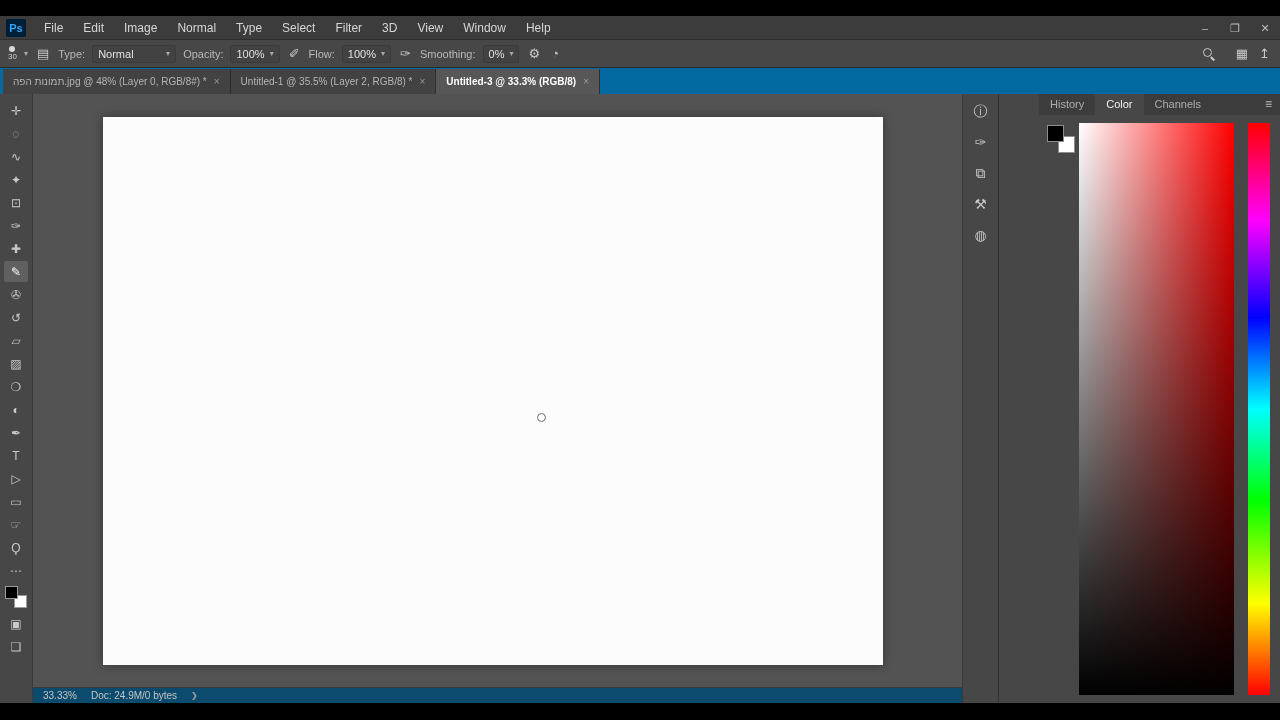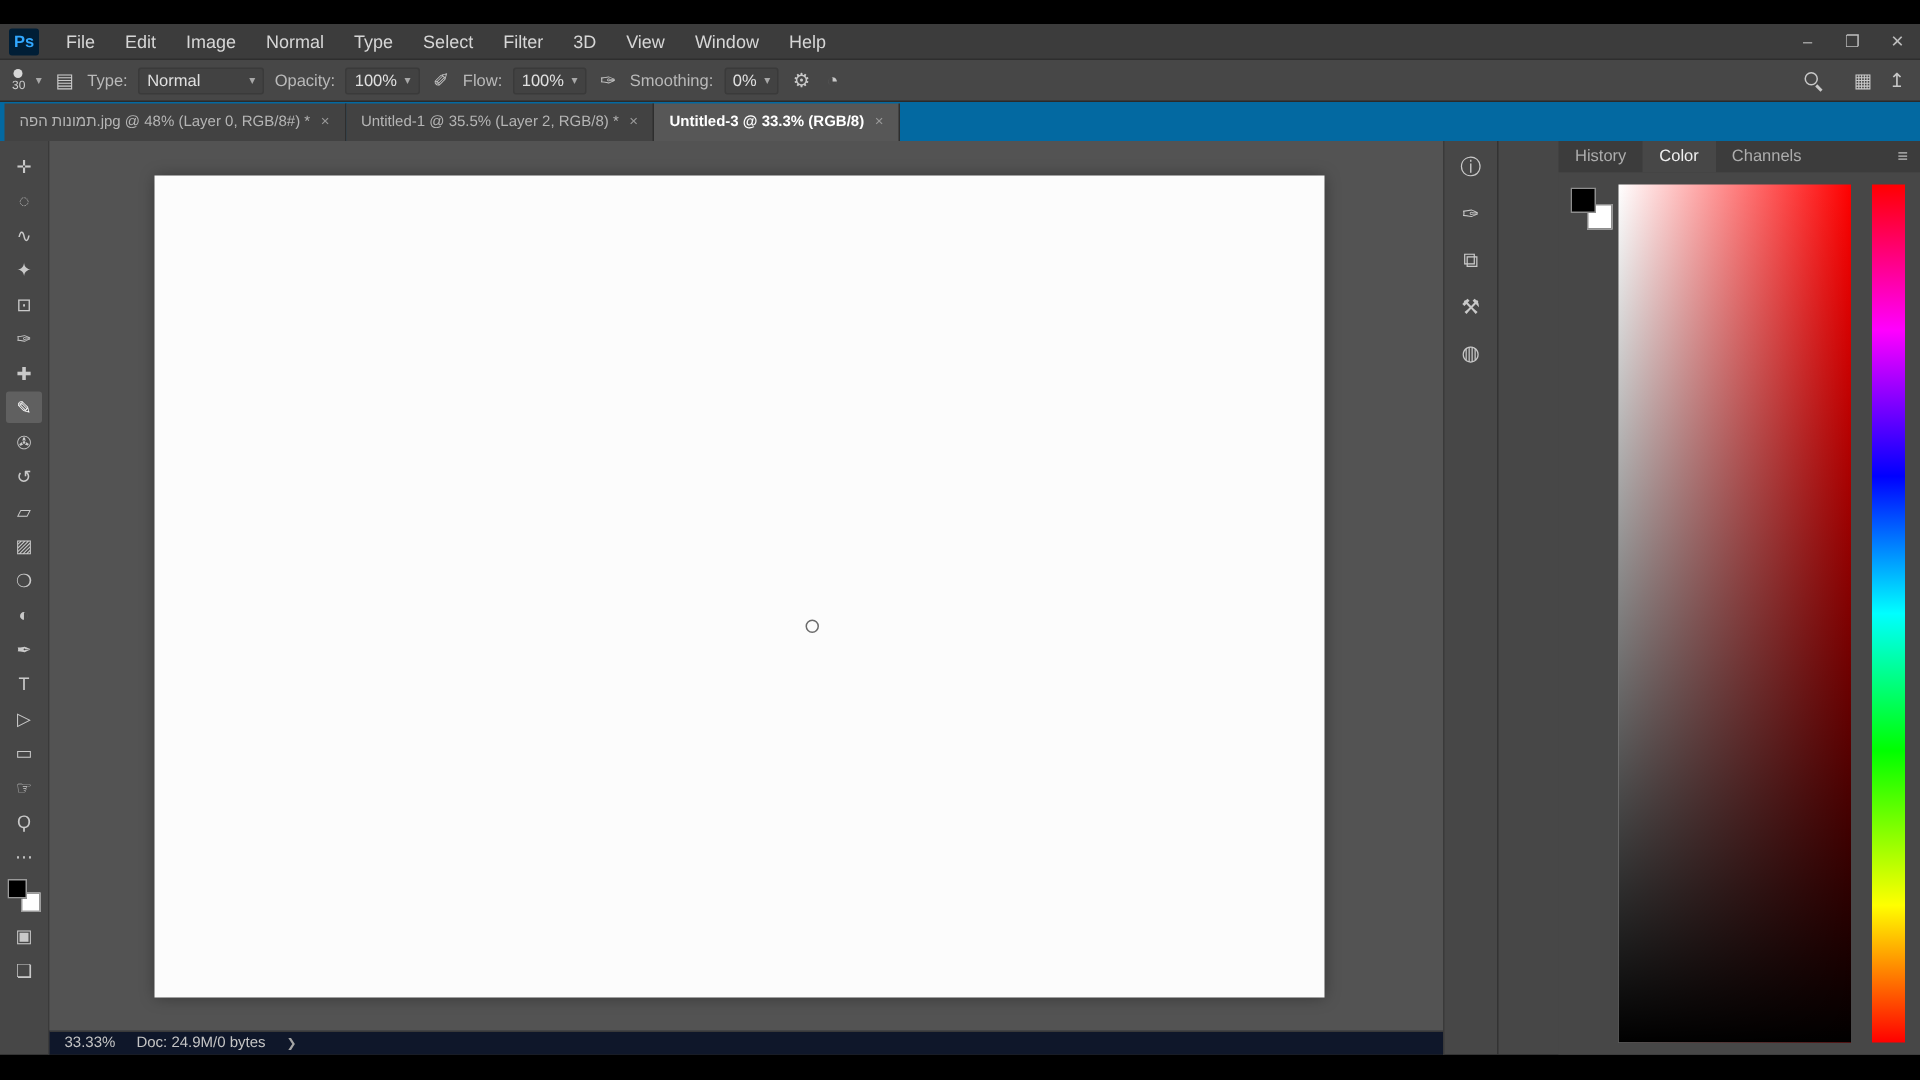--- a/index.html
+++ b/index.html
@@ -62,21 +62,21 @@
   .fg { position:absolute; left:0; top:0; width:13px; height:13px; border:1px solid #9a9a9a; z-index:2; }
   .bg { position:absolute; right:0; bottom:0; width:13px; height:13px; border:1px solid #9a9a9a; }
 
   .canvas-col { flex:1; display:flex; flex-direction:column; min-width:0; }
   .canvas-area { flex:1; background:#535353; position:relative; overflow:hidden; }
   .white-canvas { position:absolute; left:70px; top:23px; width:780px; height:548px;
                   background:#fcfcfc; box-shadow:0 0 10px rgba(0,0,0,0.35); }
   .brush-cursor { position:absolute; left:504px; top:319px; width:9px; height:9px;
                   border:1px solid #6b6b6b; border-radius:50%; }
 
-  .statusbar { height:16px; background:#0f172a; border-top:1px solid #3a3a3a;
+  .statusbar { height:16px; background:#0c4a6e; border-top:1px solid #3a3a3a;
                display:flex; align-items:center; font-size:10px; color:#c5c5c5;
                gap:14px; padding-left:10px; }
   .status-chevron { font-size:8px; color:#a5a5a5; }
 
   .panel-strip { width:36px; background:#474747; border-left:1px solid #3a3a3a;
                  display:flex; flex-direction:column; align-items:center;
                  padding-top:10px; gap:17px; }
   .strip-icon { color:#c9c9c9; font-size:14px; line-height:1; }
 
   .panel-col { width:282px; background:#474747; display:flex; flex-direction:column;

